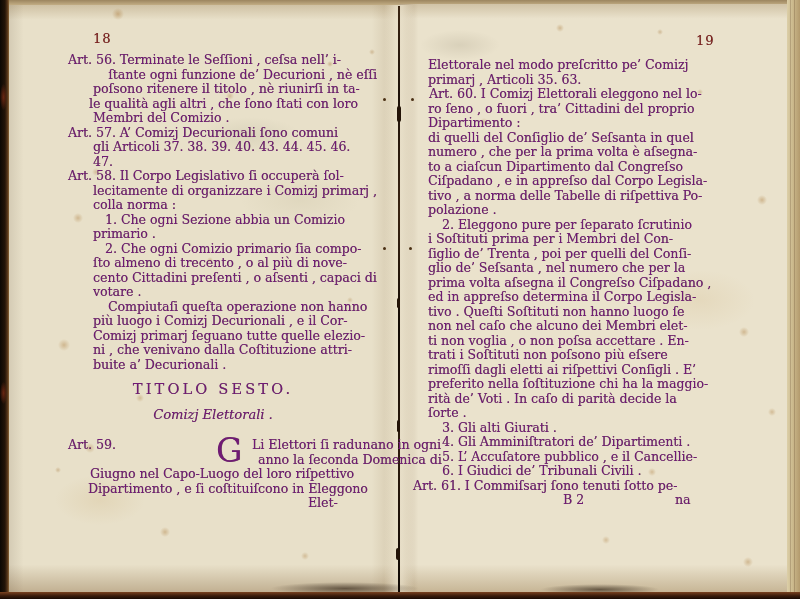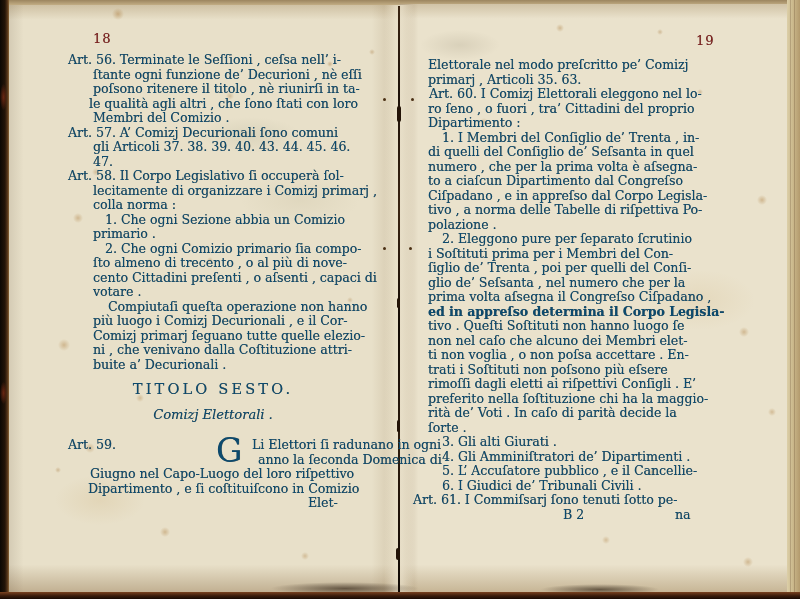--- a/index.html
+++ b/index.html
@@ -64,21 +64,21 @@
     radial-gradient(circle 4px at 772px 412px, rgba(170,122,58,0.38), rgba(170,122,58,0) 100%),
     radial-gradient(circle 4px at 652px 472px, rgba(170,122,58,0.38), rgba(170,122,58,0) 100%),
     radial-gradient(circle 4px at 606px 540px, rgba(170,122,58,0.35), rgba(170,122,58,0) 100%),
     radial-gradient(circle 5px at 748px 562px, rgba(170,122,58,0.40), rgba(170,122,58,0) 100%),
     radial-gradient(ellipse 45px 25px at 100px 500px, rgba(190,150,80,0.14), rgba(190,150,80,0) 100%),
     radial-gradient(ellipse 55px 30px at 700px 300px, rgba(190,150,80,0.12), rgba(190,150,80,0) 100%),
     radial-gradient(ellipse 60px 25px at 300px 200px, rgba(150,140,100,0.10), rgba(150,140,100,0) 100%),
     radial-gradient(ellipse 50px 18px at 250px 135px, rgba(120,125,95,0.12), rgba(120,125,95,0) 100%),
     radial-gradient(ellipse 40px 15px at 460px 45px, rgba(120,110,85,0.15), rgba(120,110,85,0) 100%);}
   
-  .textcol{position:absolute;color:#0c4a6e;font-size:12.5px;
+  .textcol{position:absolute;color:#701a75;font-size:12.5px;
     text-shadow:0.2px 0.2px 0.4px rgba(43,33,20,0.55);}
   .tl{height:14.5px;line-height:14.5px;white-space:nowrap;}
   .rel{position:relative;}
   .abs{position:absolute;top:0;white-space:nowrap;}
   .title{height:18px;line-height:18px;margin-top:8px;width:290px;text-align:center;
          font-size:14.5px;letter-spacing:3.2px;}
   .ital{height:15px;line-height:15px;margin-top:9px;width:290px;text-align:center;
         font-style:italic;font-size:13px;}
   .a59{margin-top:16px;}
   .dropcap{font-size:33px;line-height:30px;top:-2px;}
@@ -101,21 +101,21 @@
   <div class="knot" style="left:396px;top:548px;width:4px;height:12px;"></div>
   <div class="stitch" style="left:383px;top:98px;"></div>
   <div class="stitch" style="left:411px;top:98px;"></div>
   <div class="stitch" style="left:383px;top:247px;"></div>
   <div class="stitch" style="left:409px;top:247px;"></div>
 
   <div class="stains"></div>
 
   <div class="textcol" style="left:68px;top:53px;">
       <div class="tl" style="margin-left: 0px;">Art. 56.   Terminate  le  Seſſioni ,  ceſsa  nell’ i-</div>
-      <div class="tl" style="margin-left: 25px;">ſtante  ogni  funzione  de’  Decurioni ,  nè  eſſi</div>
+      <div class="tl" style="margin-left: 25px; text-align: right;">ſtante  ogni  funzione  de’  Decurioni ,  nè  eſſi</div>
       <div class="tl" style="margin-left: 25px;">poſsono  ritenere  il  titolo ,  nè  riunirſi  in  ta-</div>
       <div class="tl" style="margin-left: 21px;">le qualità agli altri , che ſono ſtati con loro</div>
       <div class="tl" style="margin-left: 25px;">Membri del Comizio .</div>
       <div class="tl" style="margin-left: 0px;">Art. 57.   A’ Comizj  Decurionali  ſono  comuni</div>
       <div class="tl" style="margin-left: 25px;">gli  Articoli 37. 38. 39. 40. 43. 44. 45. 46.</div>
       <div class="tl" style="margin-left: 25px;">47.</div>
       <div class="tl" style="margin-left: 0px;">Art. 58.   Il  Corpo  Legislativo ſi  occuperà  ſol-</div>
       <div class="tl" style="margin-left: 25px;">lecitamente di organizzare i Comizj primarj ,</div>
       <div class="tl" style="margin-left: 25px;">colla norma :</div>
       <div class="tl" style="margin-left: 37px;">1. Che  ogni  Sezione  abbia  un  Comizio</div>
@@ -133,44 +133,43 @@
       <div class="tl ital">Comizj Elettorali .</div>
       <div class="tl a59 rel">
         <span class="abs" style="left: 0px;">Art. 59.</span>
         <span class="abs dropcap" style="left: 148px;">G</span>
         <span class="abs" style="left: 184px;">Li  Elettori  ſi  radunano  in  ogni</span>
       </div>
       <div class="tl rel">
         <span class="abs" style="left: 190px;">anno  la  ſeconda  Domenica  di</span>
       </div>
       <div class="tl" style="margin-left: 22px;">Giugno  nel  Capo-Luogo  del  loro  riſpettivo</div>
-      <div class="tl" style="margin-left: 20px;">Dipartimento ,  e  ſi  coſtituiſcono  in  Comizio</div>
+      <div class="tl" style="margin-left: 20px;">Dipartimento ,  e  ſi  coſtituiſcono  in  Eleggono</div>
       <div class="tl rel">
         <span class="abs" style="left: 240px;">Elet-</span>
       </div>
     </div>
   <div class="textcol" style="left:413px;top:58px;">
       <div class="tl" style="margin-left: 15px;">Elettorale  nel  modo  preſcritto   pe’ Comizj</div>
       <div class="tl" style="margin-left: 15px;">primarj ,  Articoli 35. 63.</div>
       <div class="tl" style="margin-left: 16px;">Art. 60.   I Comizj Elettorali eleggono nel lo-</div>
       <div class="tl" style="margin-left: 15px;">ro  ſeno ,  o fuori ,  tra’ Cittadini  del proprio</div>
       <div class="tl" style="margin-left: 15px;">Dipartimento :</div>
-      <div class="tl" style="margin-left: 29px;">1. I  Membri  del  Conſiglio de’ Trenta , in-</div>
       <div class="tl" style="margin-left: 15px;">di  quelli  del  Conſiglio  de’ Seſsanta  in  quel</div>
       <div class="tl" style="margin-left: 15px;">numero ,  che  per  la  prima  volta  è  aſsegna-</div>
       <div class="tl" style="margin-left: 15px;">to  a  ciaſcun  Dipartimento  dal  Congreſso</div>
       <div class="tl" style="margin-left: 15px;">Ciſpadano ,  e in appreſso  dal Corpo  Legisla-</div>
       <div class="tl" style="margin-left: 15px;">tivo ,  a norma delle Tabelle  di riſpettiva Po-</div>
       <div class="tl" style="margin-left: 15px;">polazione .</div>
       <div class="tl" style="margin-left: 29px;">2.  Eleggono   pure  per  ſeparato  ſcrutinio</div>
       <div class="tl" style="margin-left: 15px;">i  Soſtituti  prima  per  i  Membri  del  Con-</div>
       <div class="tl" style="margin-left: 15px;">ſiglio de’ Trenta ,  poi  per  quelli  del  Conſi-</div>
       <div class="tl" style="margin-left: 15px;">glio  de’ Seſsanta ,  nel  numero  che  per  la</div>
       <div class="tl" style="margin-left: 15px;">prima  volta  aſsegna  il Congreſso  Ciſpadano ,</div>
-      <div class="tl" style="margin-left: 15px; font-weight: bold;">ed  in  appreſso  determina  il  Corpo  Legisla-</div>
+      <div class="tl" style="margin-left: 15px;">ed  in  appreſso  determina  il  Corpo  Legisla-</div>
       <div class="tl" style="margin-left: 15px;">tivo .   Queſti  Soſtituti  non  hanno  luogo  ſe</div>
       <div class="tl" style="margin-left: 15px;">non  nel  caſo  che  alcuno  dei  Membri  elet-</div>
       <div class="tl" style="margin-left: 15px;">ti  non  voglia ,  o  non  poſsa  accettare .  En-</div>
       <div class="tl" style="margin-left: 15px;">trati  i  Soſtituti  non  poſsono  più  eſsere</div>
       <div class="tl" style="margin-left: 15px;">rimoſſi  dagli  eletti  ai  riſpettivi  Conſigli .  E’</div>
       <div class="tl" style="margin-left: 15px;">preferito  nella  ſoſtituzione  chi  ha la maggio-</div>
       <div class="tl" style="margin-left: 15px;">rità  de’ Voti .   In  caſo  di  parità  decide  la</div>
       <div class="tl" style="margin-left: 15px;">ſorte .</div>
       <div class="tl" style="margin-left: 29px;">3. Gli alti Giurati .</div>
       <div class="tl" style="margin-left: 29px;">4. Gli Amminiſtratori de’ Dipartimenti .</div>

